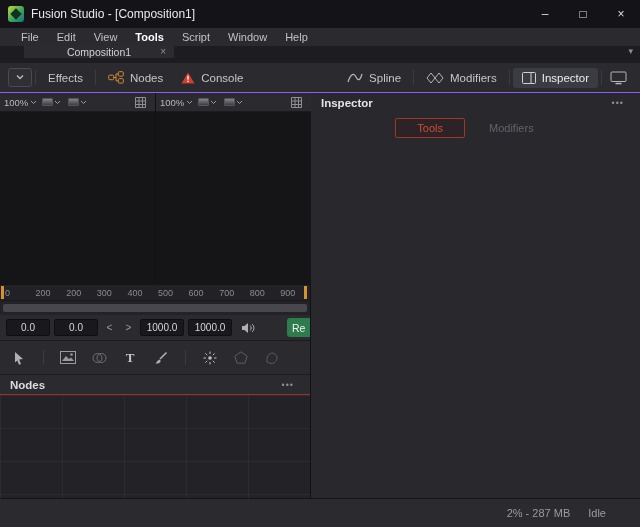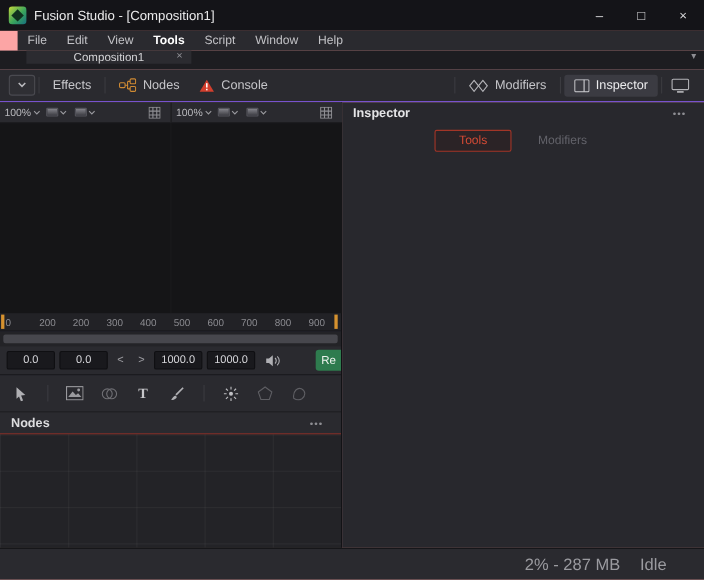--- a/index.html
+++ b/index.html
@@ -9,21 +9,21 @@
 
   
   .titlebar{height:28px;background:#141418;display:flex;align-items:center;flex:none;}
   .app-icon{width:16px;height:16px;border-radius:3px;margin:0 7px 0 8px;background:linear-gradient(135deg,#c3d93c 0%,#3aa45c 55%,#17707f 100%);position:relative;flex:none;}
   .app-icon:after{content:"";position:absolute;left:4px;top:4px;width:8px;height:8px;background:#10311e;transform:rotate(45deg);}
   .title-text{font-size:12px;color:#e9e9ea;}
   .win-controls{margin-left:auto;display:flex;height:100%;}
   .win-btn{width:38px;height:100%;display:flex;align-items:center;justify-content:center;font-size:12px;color:#dcdcde;background:transparent;border:none;font-family:inherit;}
 
   
-  .menubar{height:18px;background:#2a2a2f;display:flex;align-items:center;padding-left:0;flex:none;margin-left:16px;}
+  .menubar{height:18px;background:#2a2a2f;display:flex;align-items:center;padding-left:12px;flex:none;}
   .menu-item{font-size:11px;color:#c2c2c6;padding:0 9px;line-height:18px;}
   .menu-item.active{color:#ffffff;font-weight:bold;}
 
   
   .tabbar{height:17px;background:#1d1d21;display:flex;align-items:flex-start;flex:none;}
   .tab{margin-left:24px;width:150px;background:#2b2b30;display:flex;align-items:center;justify-content:center;position:relative;}
   .tab-label{font-size:10.5px;color:#d2d2d5;}
   .tab-close{position:absolute;right:8px;font-size:10px;color:#8e8e93;line-height:1;}
   .tab-overflow{margin-left:auto;color:#8e8e93;font-size:9px;display:flex;align-items:center;padding-right:7px;}
 
@@ -88,21 +88,21 @@
   .insp-header{height:20px;display:flex;align-items:center;padding:0 10px;flex:none;}
   .insp-title{font-size:11.5px;color:#e4e4e6;font-weight:bold;}
   .insp-tabs{height:30px;display:flex;align-items:center;justify-content:center;gap:2px;flex:none;}
   .insp-tab{font-size:11px;padding:3px 21px;border-radius:2px;border:1px solid transparent;background:transparent;font-family:inherit;}
   .insp-tab.active{color:#d24a35;border-color:#a33527;background:#2b2326;}
   .insp-tab.inactive{color:#63636a;}
   .insp-body{flex:1;}
 
   
   .statusbar{height:29px;background:#2a2a2f;border-top:1px solid #151518;display:flex;align-items:center;justify-content:flex-end;gap:18px;padding-right:34px;flex:none;}
-  .status-text{font-size:15px;color:#9b9ba0;}
+  .status-text{font-size:11px;color:#9b9ba0;}
   svg{display:block;}
 </style>
 </head>
 <body>
 
 <div class="window">
 
   <div class="titlebar">
     <span class="app-icon"></span>
     <span class="title-text">Fusion Studio - [Composition1]</span>
@@ -159,20 +159,28 @@
       <span>
         <svg width="14" height="12" viewBox="0 0 14 12">
             <path d="M7 0.5L13.5 11.5H0.5Z" fill="#d23f2e"></path>
             <rect x="6.3" y="3.6" width="1.4" height="4" fill="#fff"></rect>
             <rect x="6.3" y="8.7" width="1.4" height="1.4" fill="#fff"></rect>
           </svg>
       </span>
       <span>Console</span>
     </button>
     <span class="tspacer"></span>
+    <button class="tbtn">
+      <span>
+        <svg width="16" height="12" viewBox="0 0 16 12">
+            <path d="M1 10C4 1 7 1 9 5C11 9 13 9 15 2" fill="none" stroke="#b4b4b8" stroke-width="1.3"></path>
+          </svg>
+      </span>
+      <span>Spline</span>
+    </button>
     <span class="tsep"></span>
     <button class="tbtn">
       <span>
         <svg width="18" height="12" viewBox="0 0 18 12">
             <path d="M5 1L9 6L5 11L1 6Z" fill="none" stroke="#b4b4b8"></path>
             <path d="M13 1L17 6L13 11L9 6Z" fill="none" stroke="#b4b4b8"></path>
           </svg>
       </span>
       <span>Modifiers</span>
     </button>

